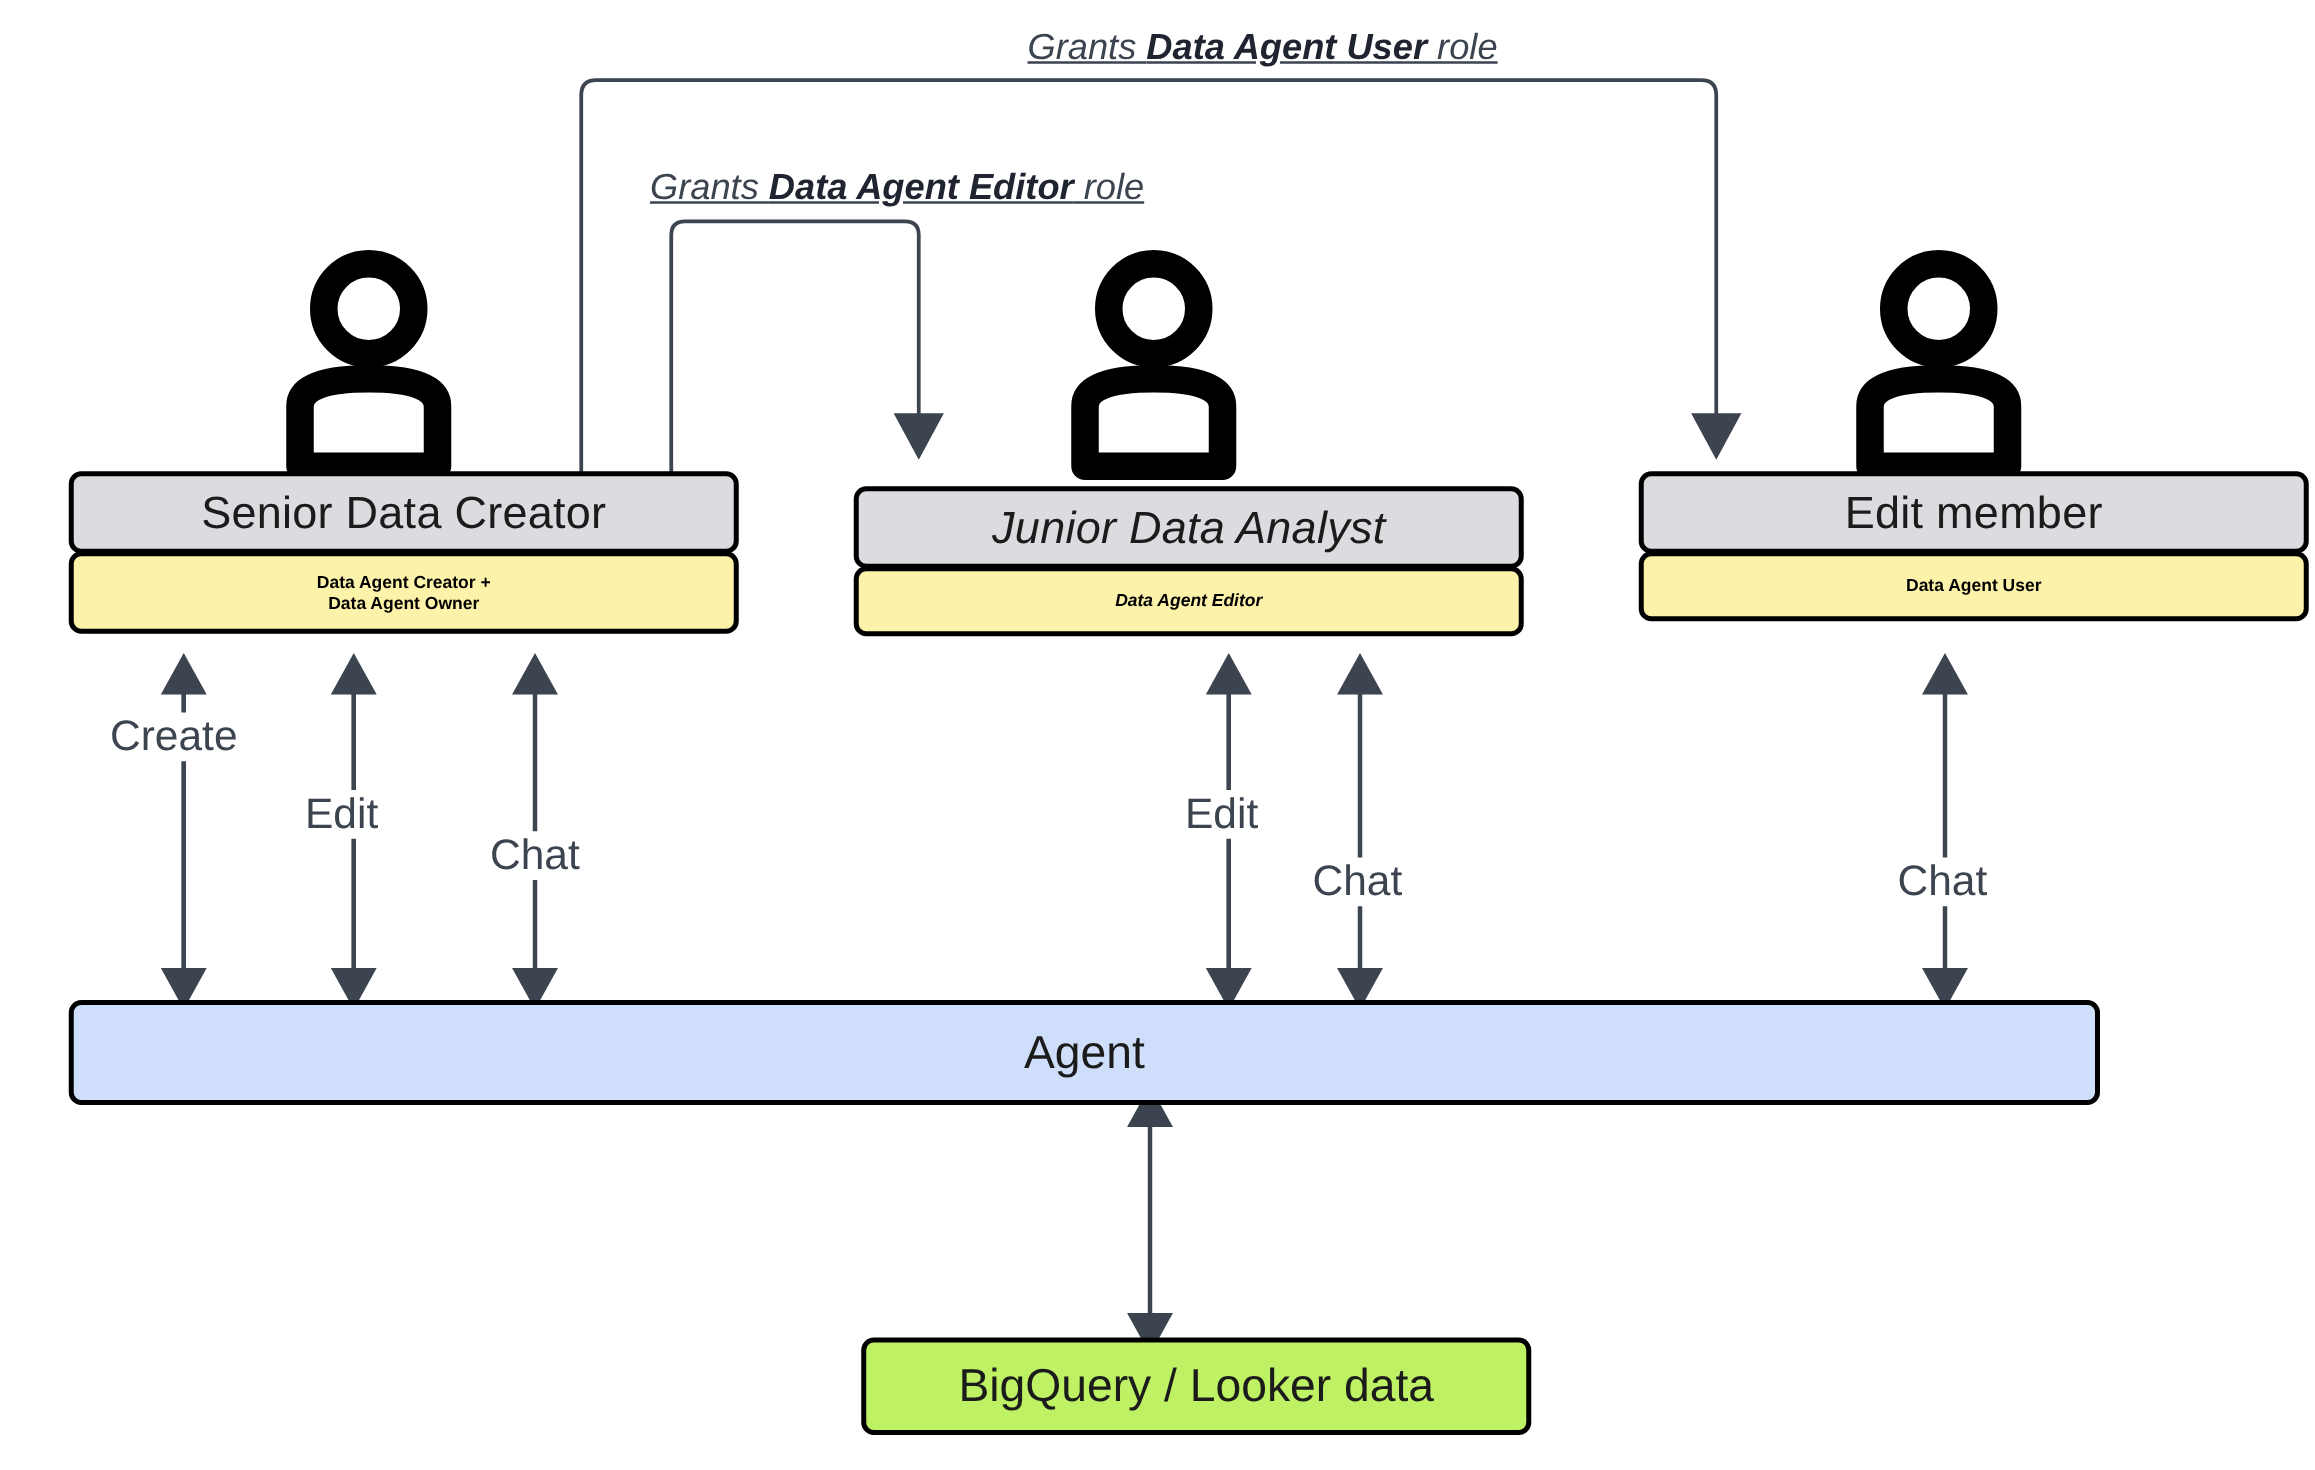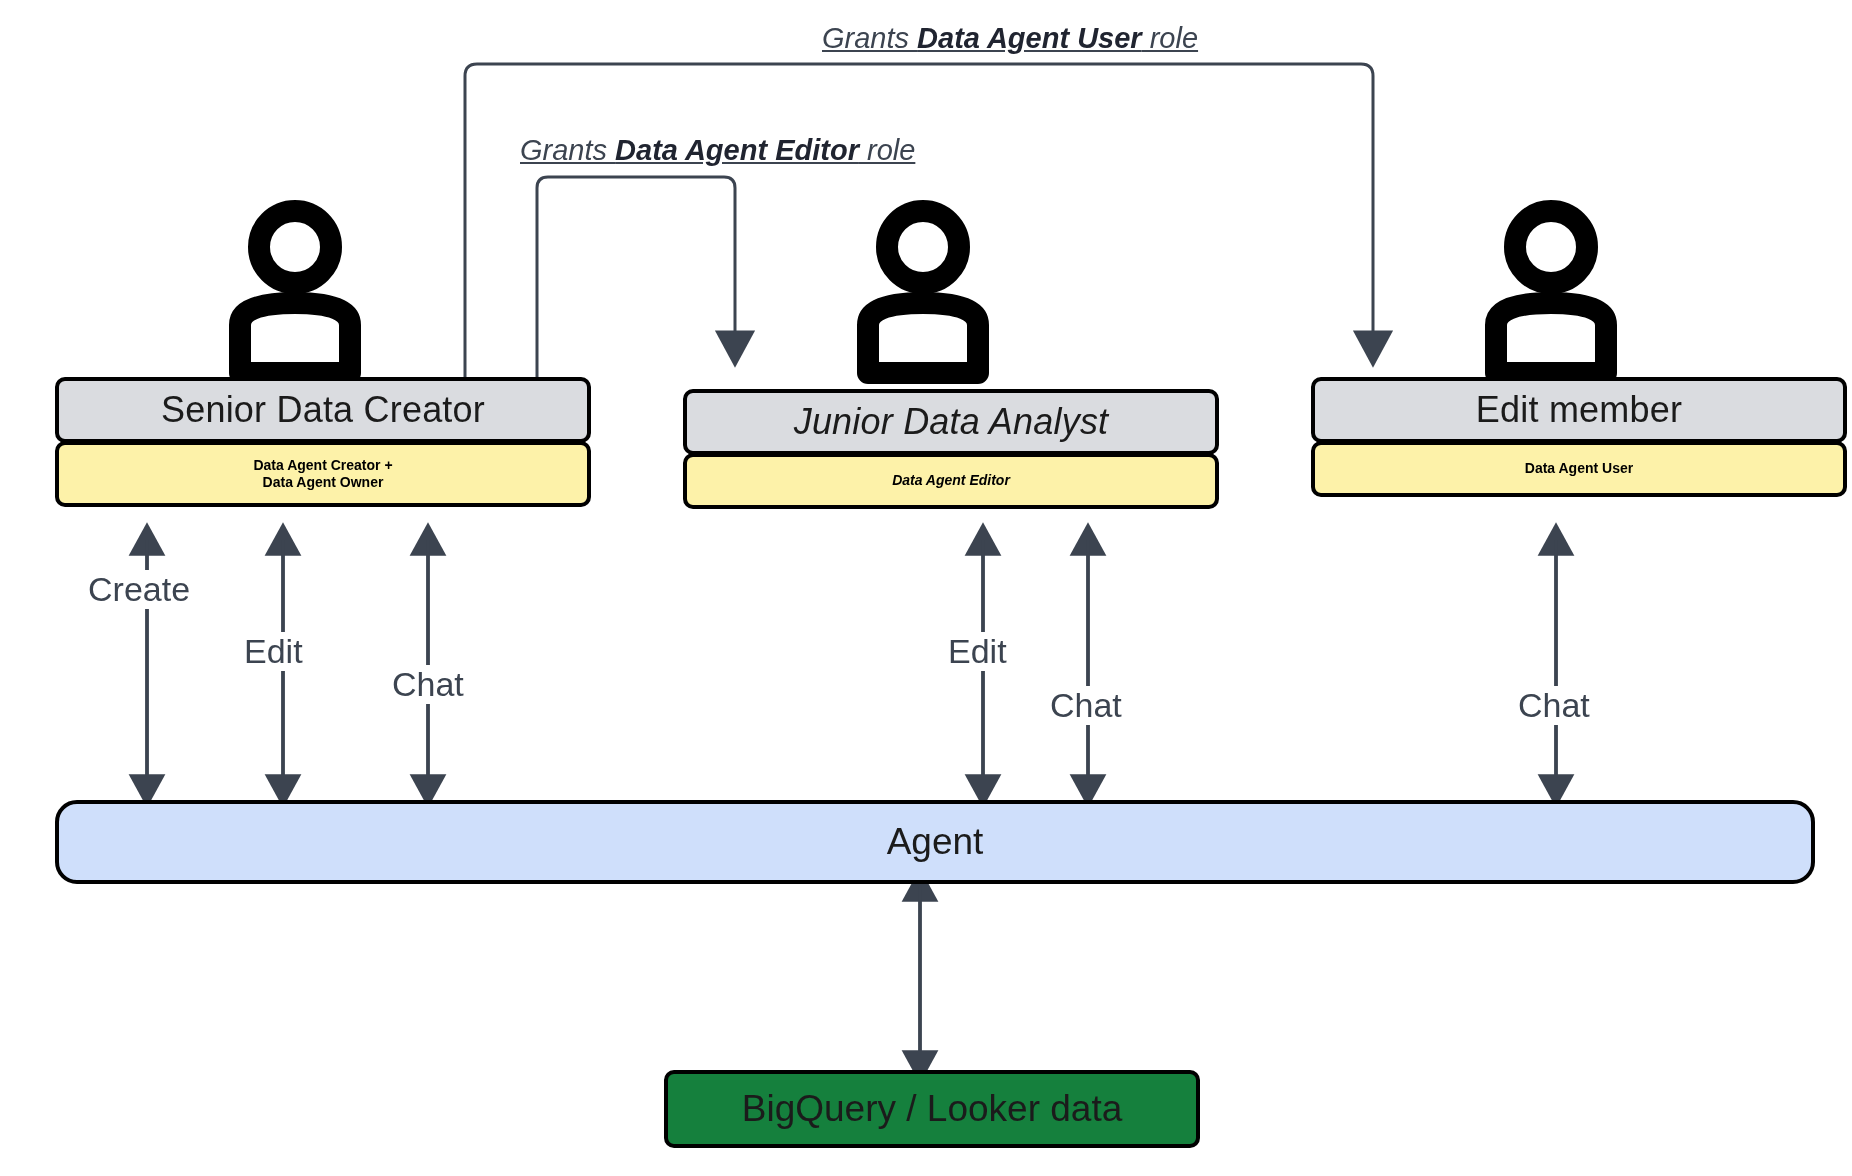--- a/index.html
+++ b/index.html
@@ -74,28 +74,29 @@
     border-radius: 10px;
     display: flex;
     align-items: center;
     justify-content: center;
     font-size: 37px;
     color: #1b1b1b;
   }
   .data-box {
     position: absolute;
     box-sizing: border-box;
-    background: #15803d;
+    background: #bef264;
     border: 4px solid #000000;
     border-radius: 10px;
     display: flex;
     align-items: center;
     justify-content: center;
     font-size: 37px;
     color: #1b1b1b;
+    margin-left: 25px;
   }
 
   
   .grant-label {
     position: absolute;
     font-size: 29px;
     font-style: italic;
     color: #3c4450;
     white-space: nowrap;
     text-decoration: underline;
@@ -223,21 +224,21 @@
 
   <div class="edge-label" style="left:84px; top:570px;">Create</div>
   <div class="edge-label" style="left:240px; top:632px;">Edit</div>
   <div class="edge-label" style="left:388px; top:665px;">Chat</div>
 
   <div class="edge-label" style="left:944px; top:632px;">Edit</div>
   <div class="edge-label" style="left:1046px; top:686px;">Chat</div>
 
   <div class="edge-label" style="left:1514px; top:686px;">Chat</div>
 
-  <div class="agent-bar" style="left:55px; top:800px; width:1760px; height:84px;border-radius:22px;">
+  <div class="agent-bar" style="left:55px; top:800px; width:1625px; height:84px;">
     <span>Agent</span>
   </div>
 
   <div class="data-box" style="left:664px; top:1070px; width:536px; height:78px;">
     <span>BigQuery / Looker data</span>
   </div>
 
 </div>
 
 </body></html>

